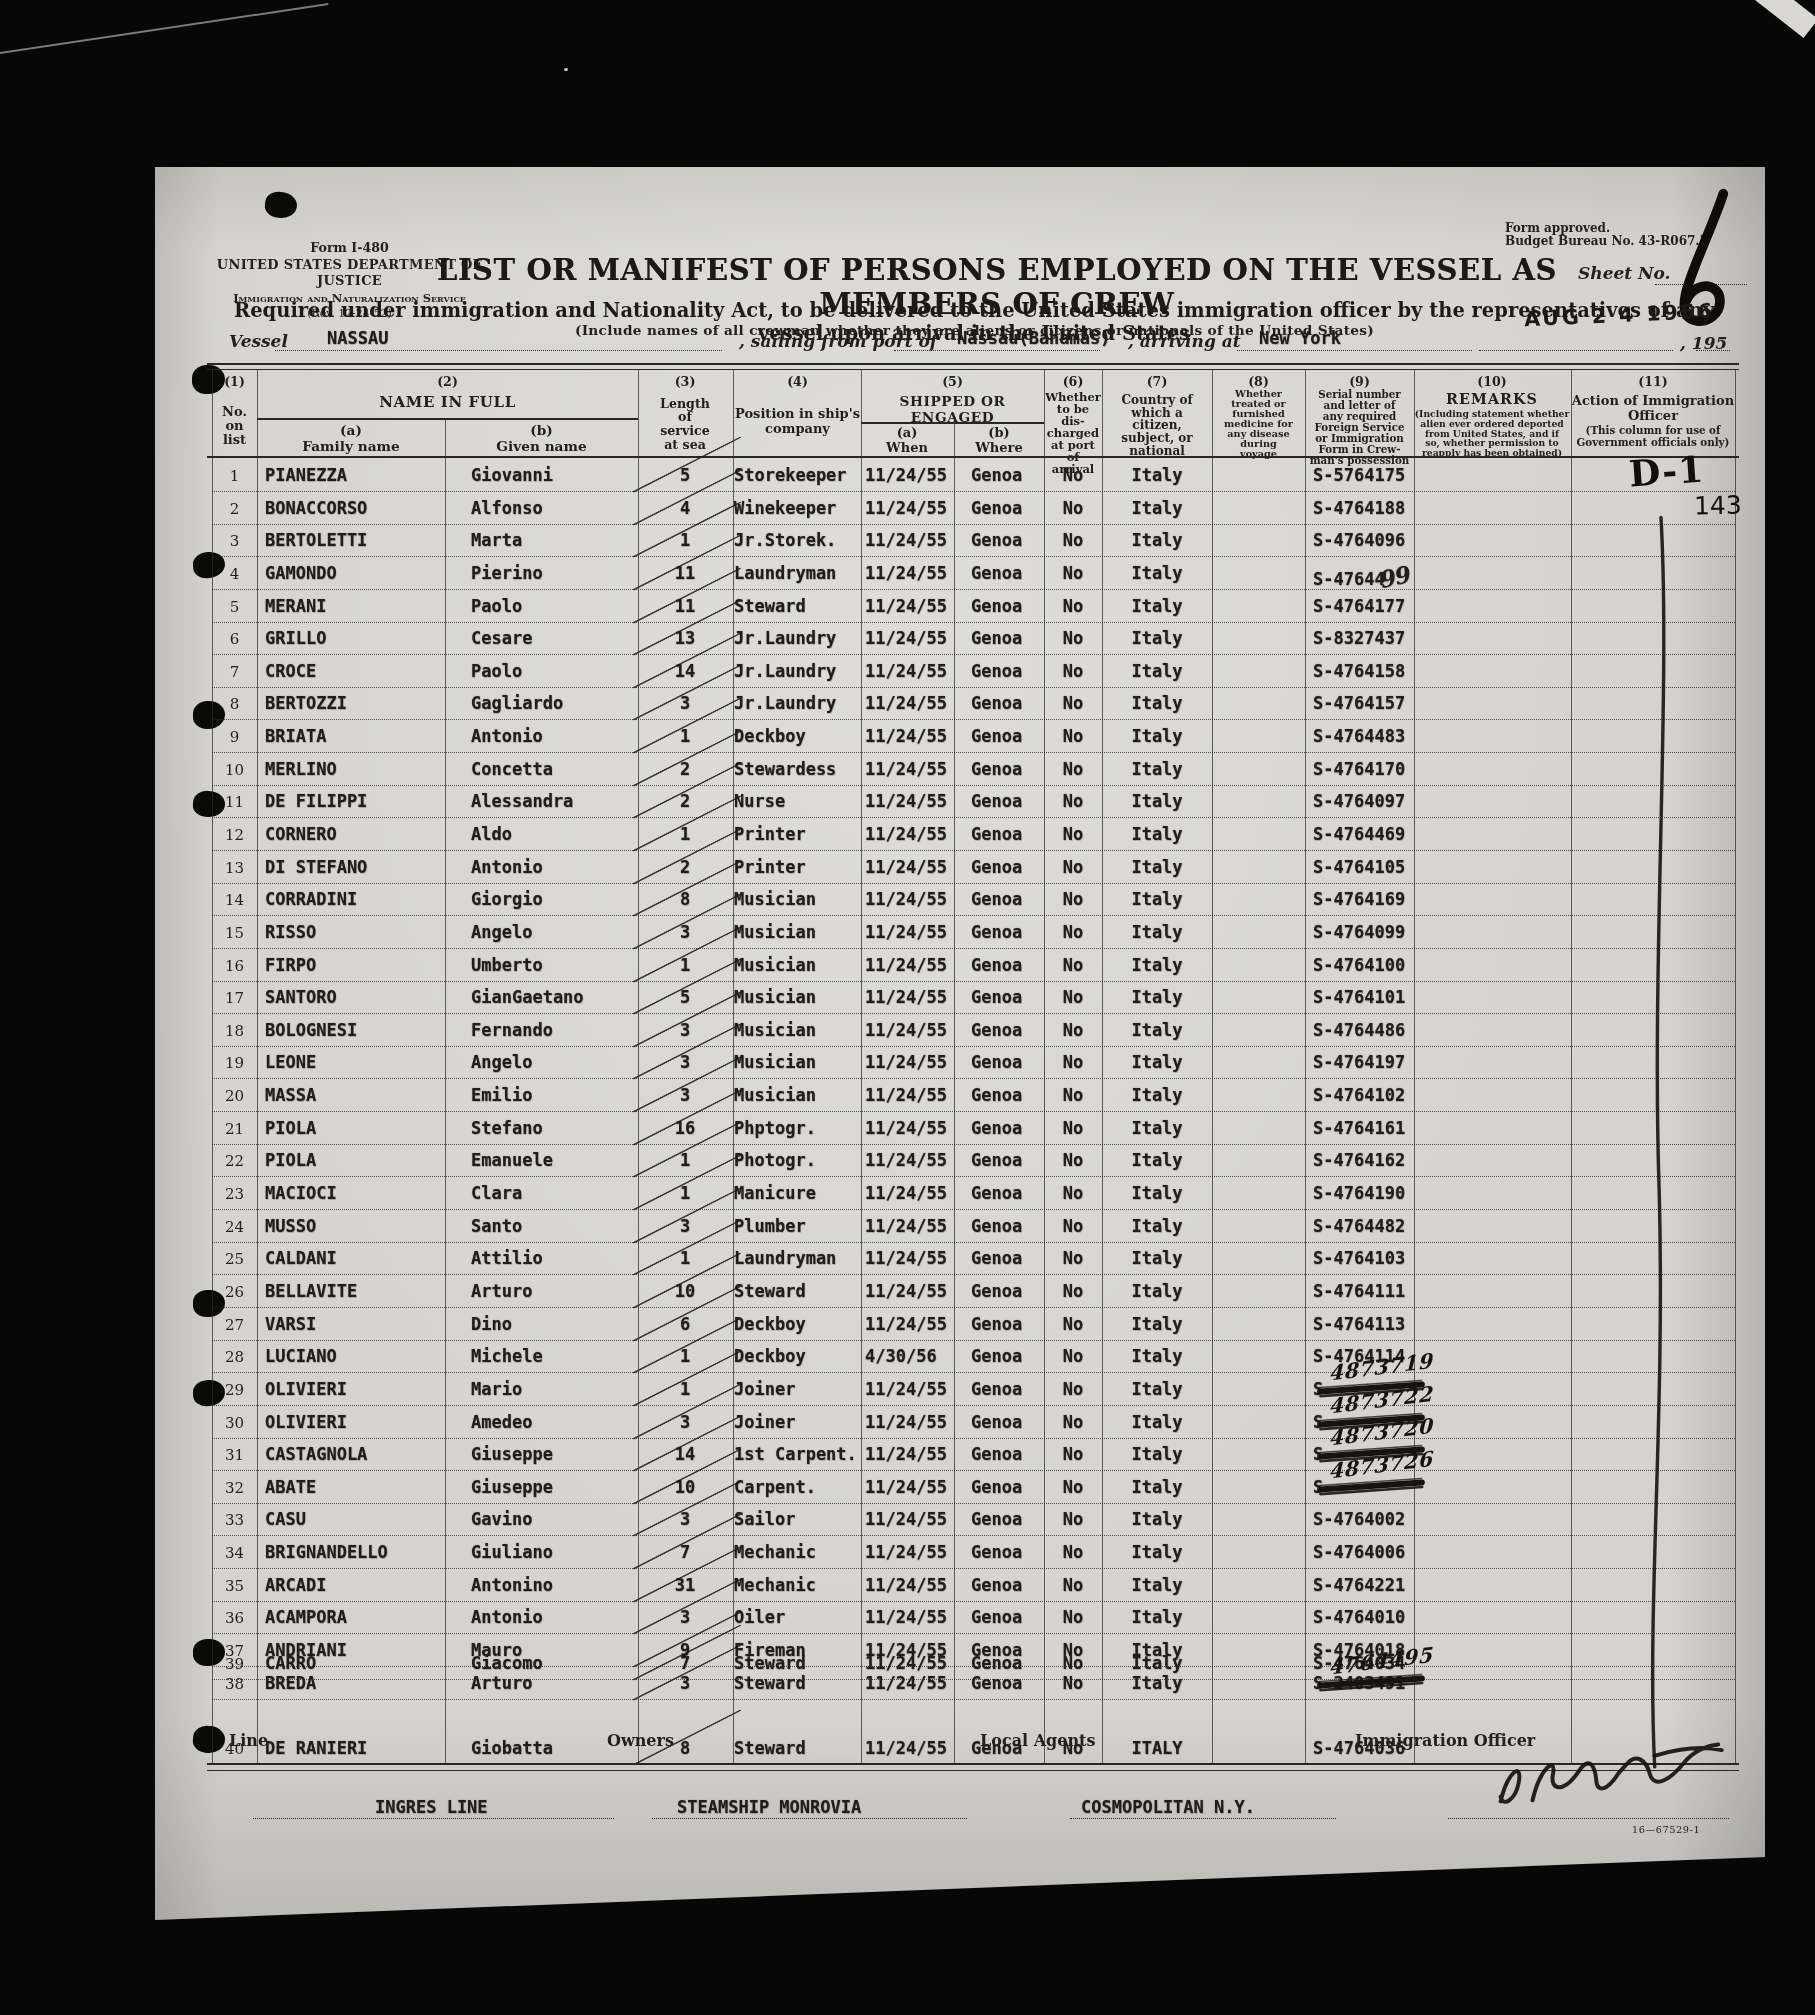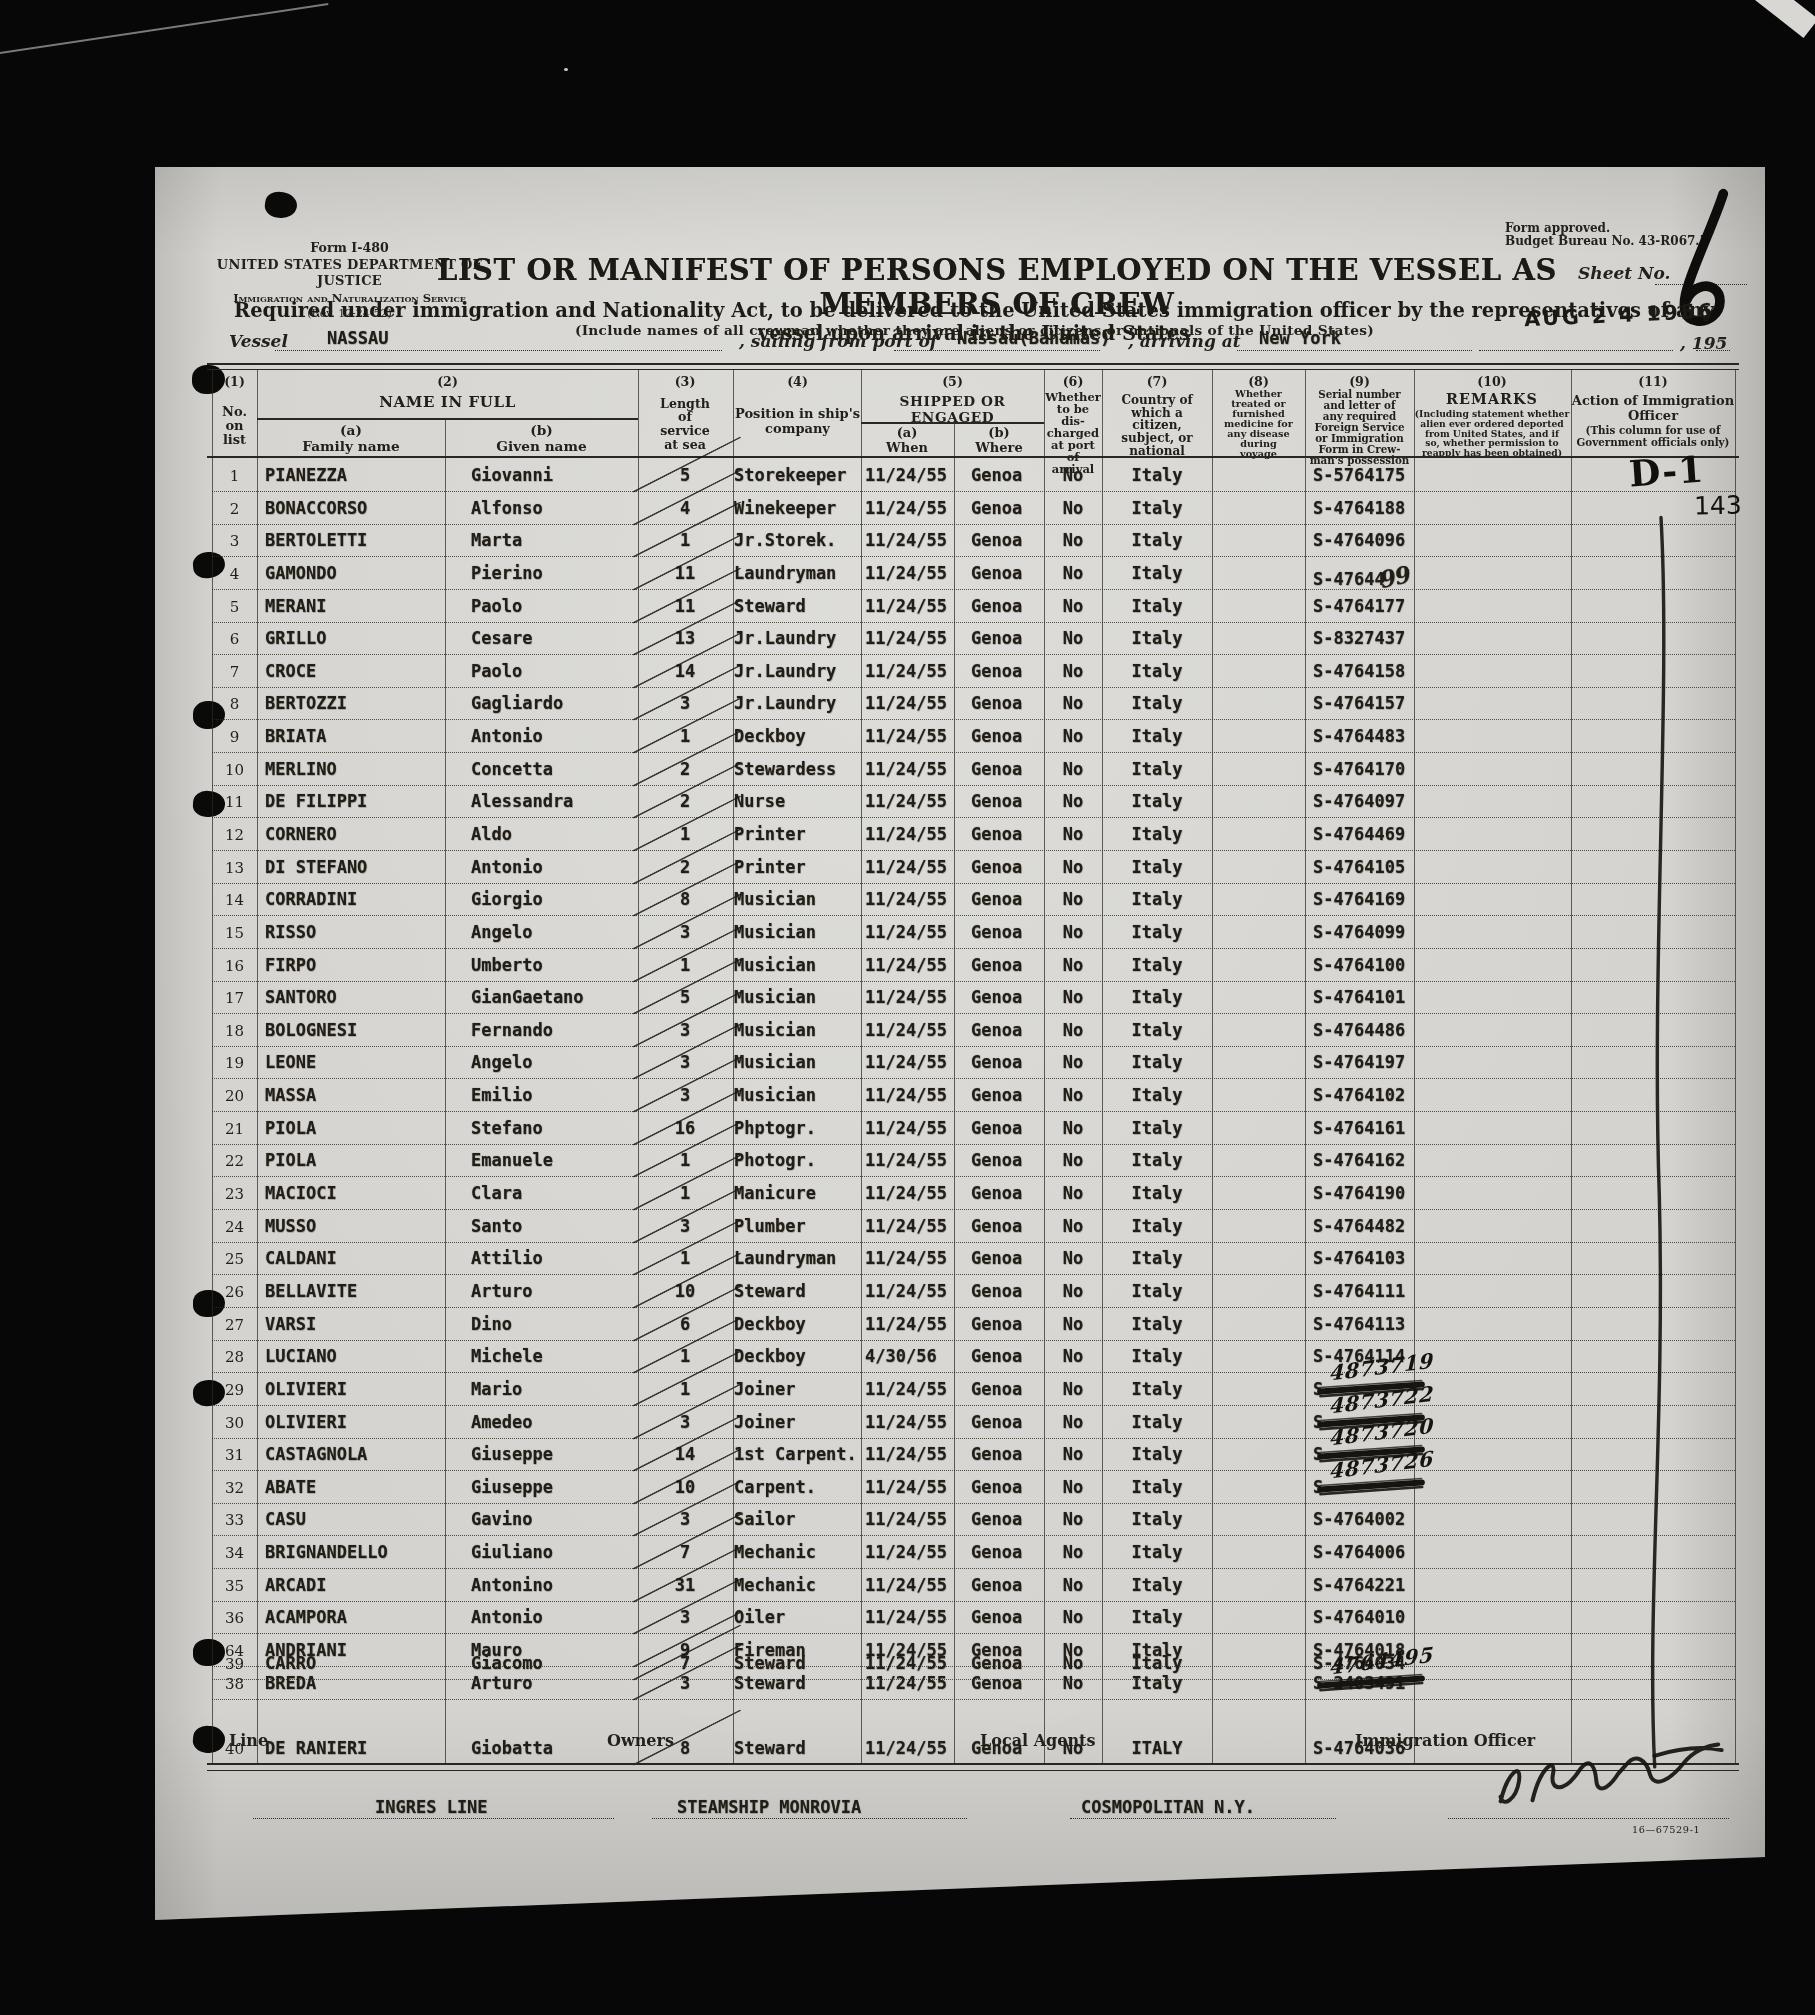--- a/index.html
+++ b/index.html
@@ -845,21 +845,21 @@
     <span class="cell c-where typed">Genoa</span>
     <span class="cell c-disch typed">No</span>
     <span class="cell c-country typed">Italy</span>
     <span class="cell c-med typed"></span>
     <span class="cell c-serial typed">S-4764010</span>
     <span class="cell c-remarks"></span>
     <span class="cell c-action"></span>
     <div class="slash"></div>
   </div>
         <div class="row" style="top: 1175px;">
-    <span class="cell c-no">64</span>
+    <span class="cell c-no">37</span>
     <span class="cell c-family typed">ANDRIANI</span>
     <span class="cell c-given typed">Mauro</span>
     <span class="cell c-len typed">9</span>
     <span class="cell c-pos typed">Fireman</span>
     <span class="cell c-when typed">11/24/55</span>
     <span class="cell c-where typed">Genoa</span>
     <span class="cell c-disch typed">No</span>
     <span class="cell c-country typed">Italy</span>
     <span class="cell c-med typed"></span>
     <span class="cell c-serial typed">S-4764018</span>

